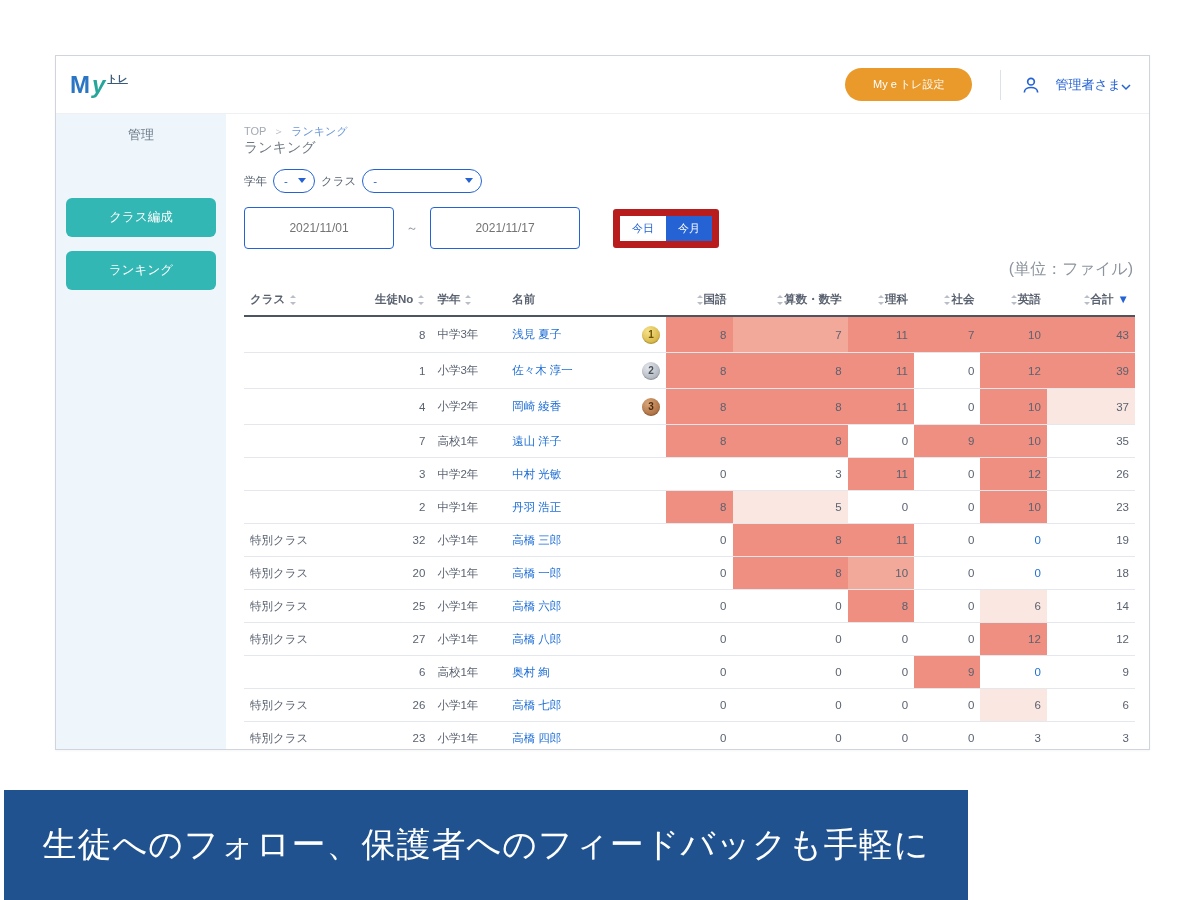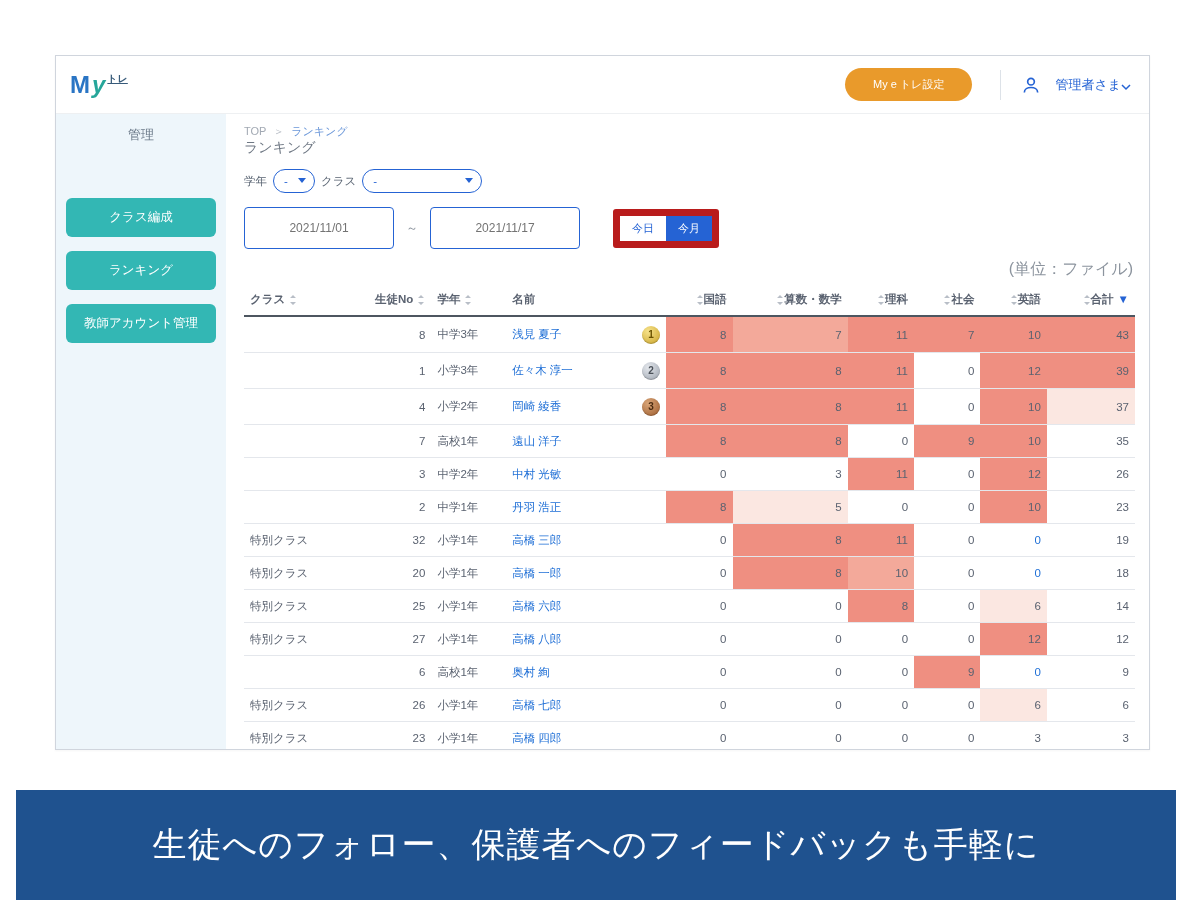--- a/index.html
+++ b/index.html
@@ -123,21 +123,21 @@
     box-shadow: inset 0 -1px 1px rgba(0,0,0,.2);
   }
   .m1 { background: radial-gradient(circle at 35% 30%, #f7e38c, #c9a227); color:#6a5200;}
   .m2 { background: radial-gradient(circle at 35% 30%, #e4e7ec, #9aa2ad); color:#4b5159;}
   .m3 { background: radial-gradient(circle at 35% 30%, #d9a679, #9c5a2b); color:#4a2a10;}
   .h1 { background:#fbe7e1; }
   .h3 { background:#f3a99a; }
   .h4 { background:#ef8f81; }
 
   .banner {
-    position:absolute; left:16px; bottom:0; width:1160px; height:110px;
+    position:absolute; left:4px; bottom:0; width:964px; height:110px;
     background:#1f528f; color:#fff;
     display:flex; align-items:center; justify-content:center;
     font-size:34px; letter-spacing:1px;
   }
 </style>
 </head>
 <body>
 
 <div class="app">
   <div class="hdr">
@@ -163,21 +163,20 @@
           </svg>
       </span>
     </div>
   </div>
 
   <div class="body">
     <div class="sidebar">
       <div class="sidebar-title">管理</div>
       <button class="sb-btn">クラス編成</button>
       <button class="sb-btn">ランキング</button>
-      <button class="sb-btn">教師アカウント管理</button>
     </div>
 
     <div class="main">
       <div class="crumb">
         <span>TOP</span>
         <span class="sep">＞</span>
         <span class="cur">ランキング</span>
       </div>
       <div class="page-title">ランキング</div>
 

